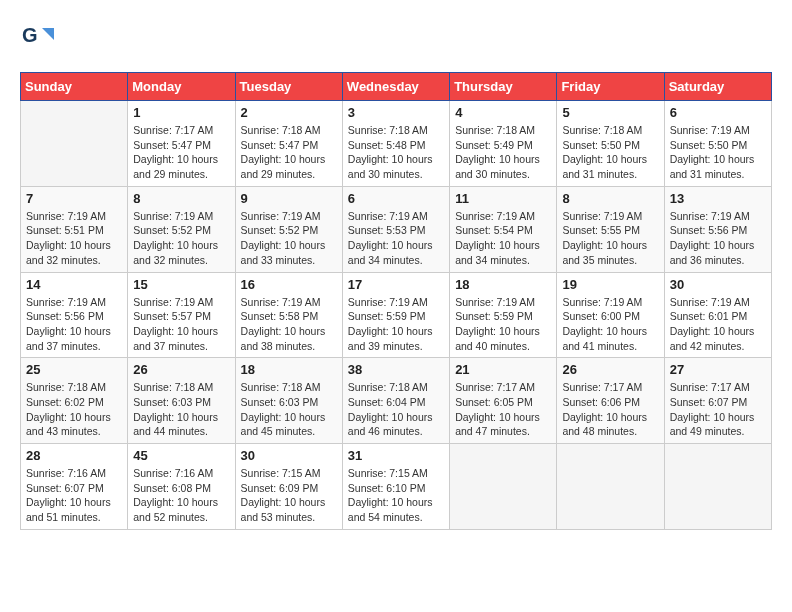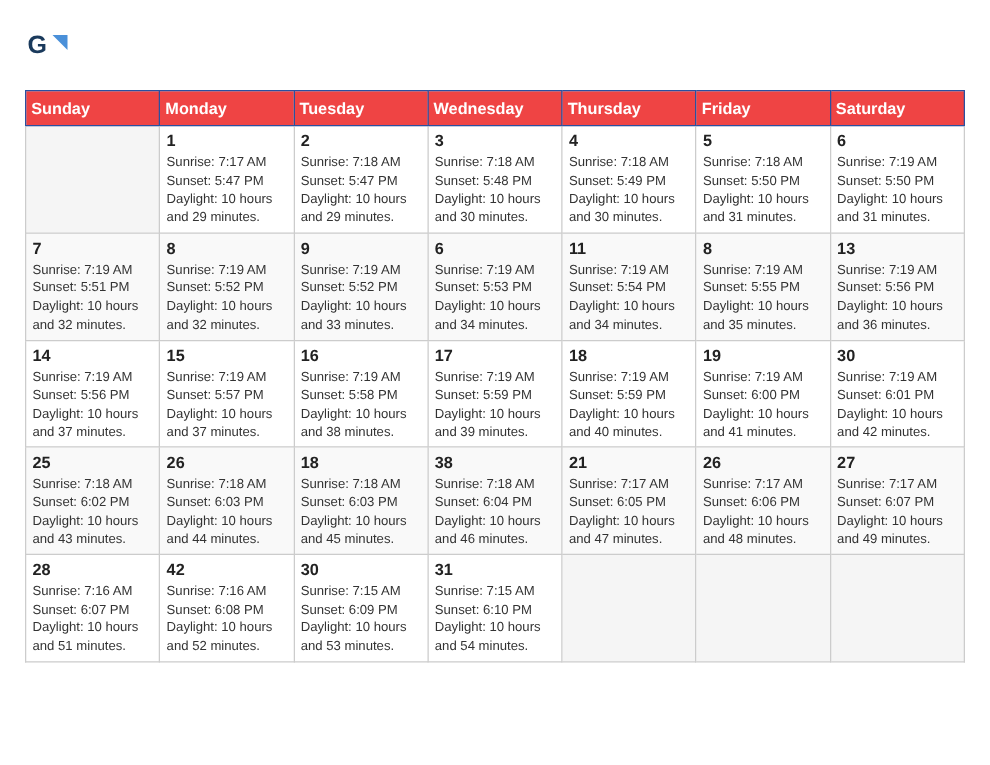--- a/index.html
+++ b/index.html
@@ -315,21 +315,21 @@
       </tr>
       <tr>
         <td>
           <span class="day-num">28</span>
           <div class="day-info" style="white-space: pre-line;">Sunrise: 7:16 AM
 Sunset: 6:07 PM
 Daylight: 10 hours
 and 51 minutes.</div>
         </td>
         <td>
-          <span class="day-num">42</span>
+          <span class="day-num">45</span>
           <div class="day-info" style="white-space: pre-line;">Sunrise: 7:16 AM
 Sunset: 6:08 PM
 Daylight: 10 hours
 and 52 minutes.</div>
         </td>
         <td>
           <span class="day-num">30</span>
           <div class="day-info" style="white-space: pre-line;">Sunrise: 7:15 AM
 Sunset: 6:09 PM
 Daylight: 10 hours

